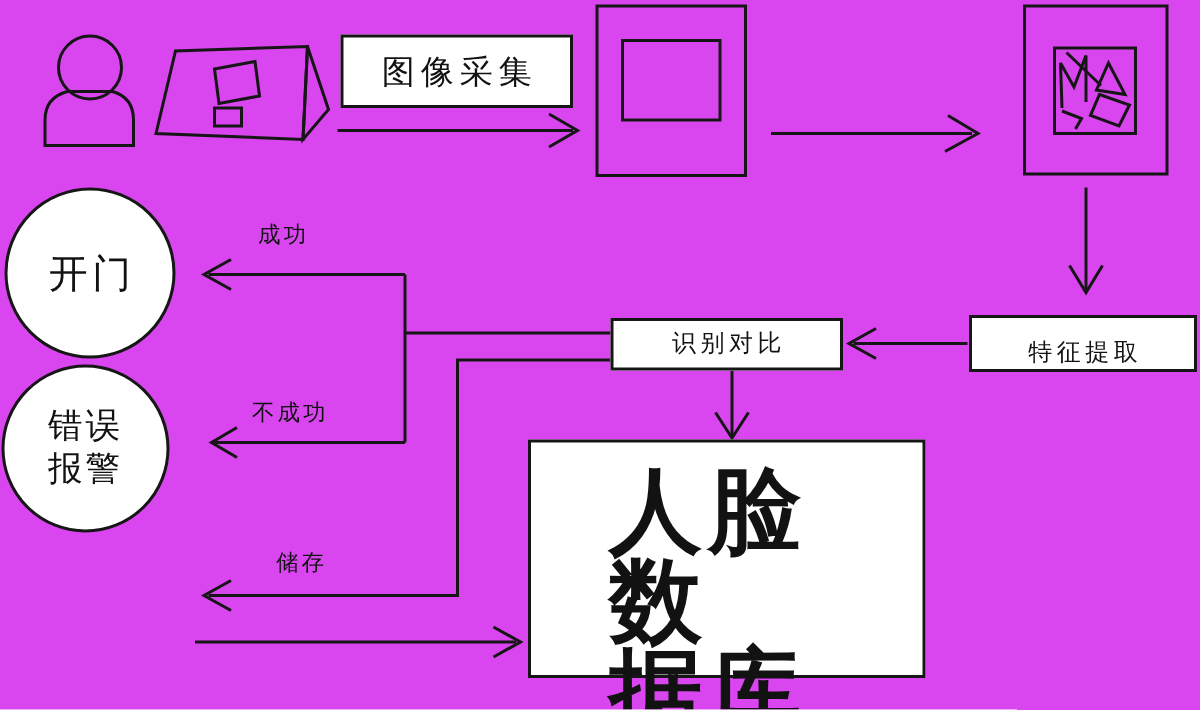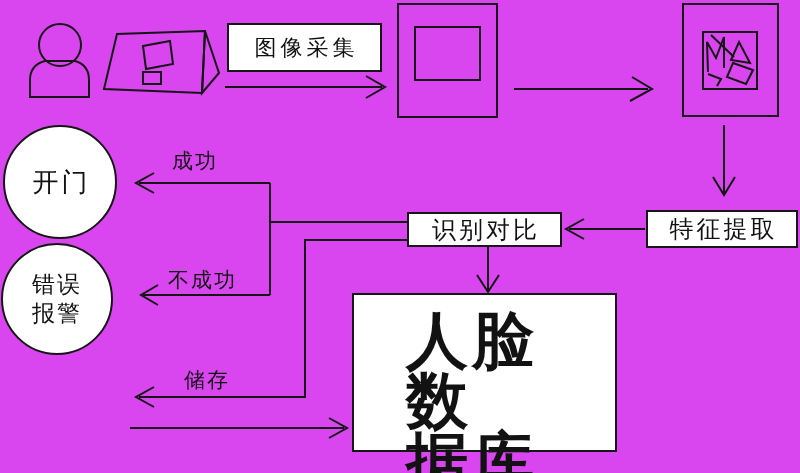--- a/index.html
+++ b/index.html
@@ -16,42 +16,42 @@
   #lineart path,#lineart rect,#lineart circle{
     stroke:#161616;stroke-width:2;fill:none;
   }
   .pbox{
     position:absolute;z-index:2;
     border:2px solid #161616;background:#ffffff;
     display:flex;align-items:center;justify-content:center;
     font-size:22px;letter-spacing:4px;text-indent:4px;
     white-space:nowrap;
   }
-  .pbox.small{font-size:24px;letter-spacing:3px;text-indent:3px;font-family:Liberation Mono, monospace;}
+  .pbox.small{font-size:16px;letter-spacing:3px;text-indent:3px;font-family:Liberation Mono, monospace;}
   .dbbox{
     position:absolute;z-index:2;
     border:2px solid #161616;background:#ffffff;
   }
   .dbtext{
     margin:16px 0 0 52px;width:156px;
     font-family:"DejaVu Serif","Liberation Serif",serif;
     font-weight:bold;font-size:62px;line-height:60px;
     letter-spacing:4px;word-break:break-all;
   }
   .circle{
     position:absolute;z-index:2;
     border:2px solid #161616;border-radius:50%;background:#ffffff;
     display:flex;align-items:center;justify-content:center;
     text-align:center;
   }
   .circle .one-line{font-size:26px;letter-spacing:3px;text-indent:3px;white-space:nowrap;}
   .circle .two-line{font-size:23px;line-height:29px;letter-spacing:2px;}
   .edge-label{
     position:absolute;z-index:2;
-    font-size:21px;letter-spacing:2px;white-space:nowrap;
+    font-size:15px;letter-spacing:2px;white-space:nowrap;
   }
 </style>
 </head>
 <body>
 
 <div id="stage">
 
   <svg id="lineart" width="800" height="473" viewBox="0 0 800 473">
 
     <g>
@@ -130,21 +130,21 @@
       <path d="M130,428 L344,428"></path>
       <path d="M329,418 L347,428 L329,438"></path>
     </g>
   </svg>
 
   <div class="pbox" style="left:227px;top:23px;width:151px;height:45px;">
     <span>图像采集</span>
   </div>
 
 
-  <div class="pbox small" style="left:646px;top:210px;width:148px;height:34px;">
+  <div class="pbox small" style="left:646px;top:210px;width:148px;height:34px;align-items:flex-end;">
     <span>特征提取</span>
   </div>
 
   <div class="pbox small" style="left:407px;top:212px;width:151px;height:31px;">
     <span>识别对比</span>
   </div>
 
   <div class="dbbox" style="left:352px;top:293px;width:261px;height:155px;">
     <div class="dbtext">
       <div>人脸数</div>

